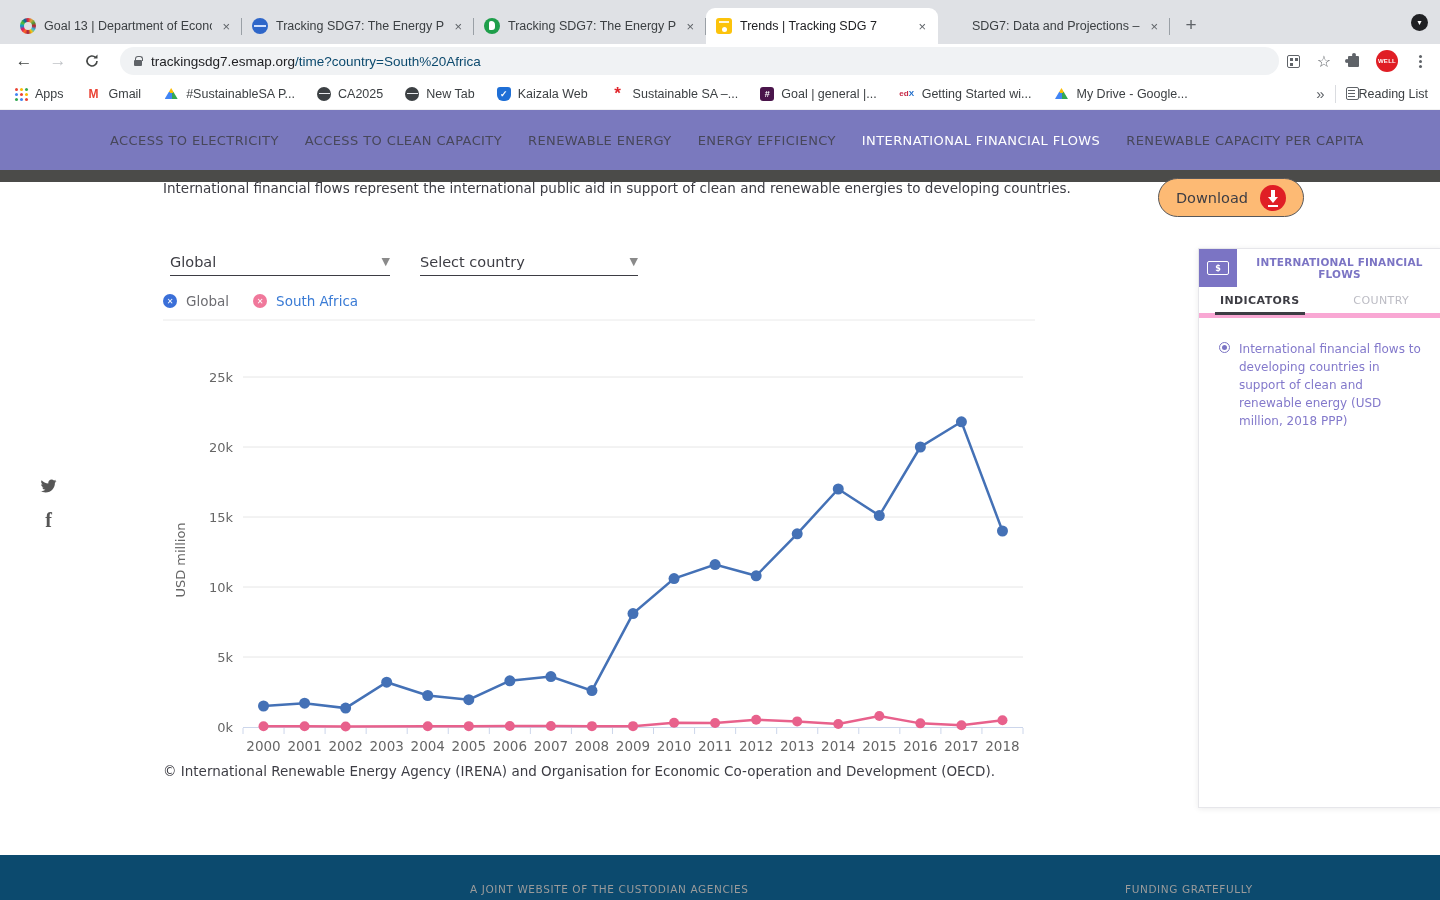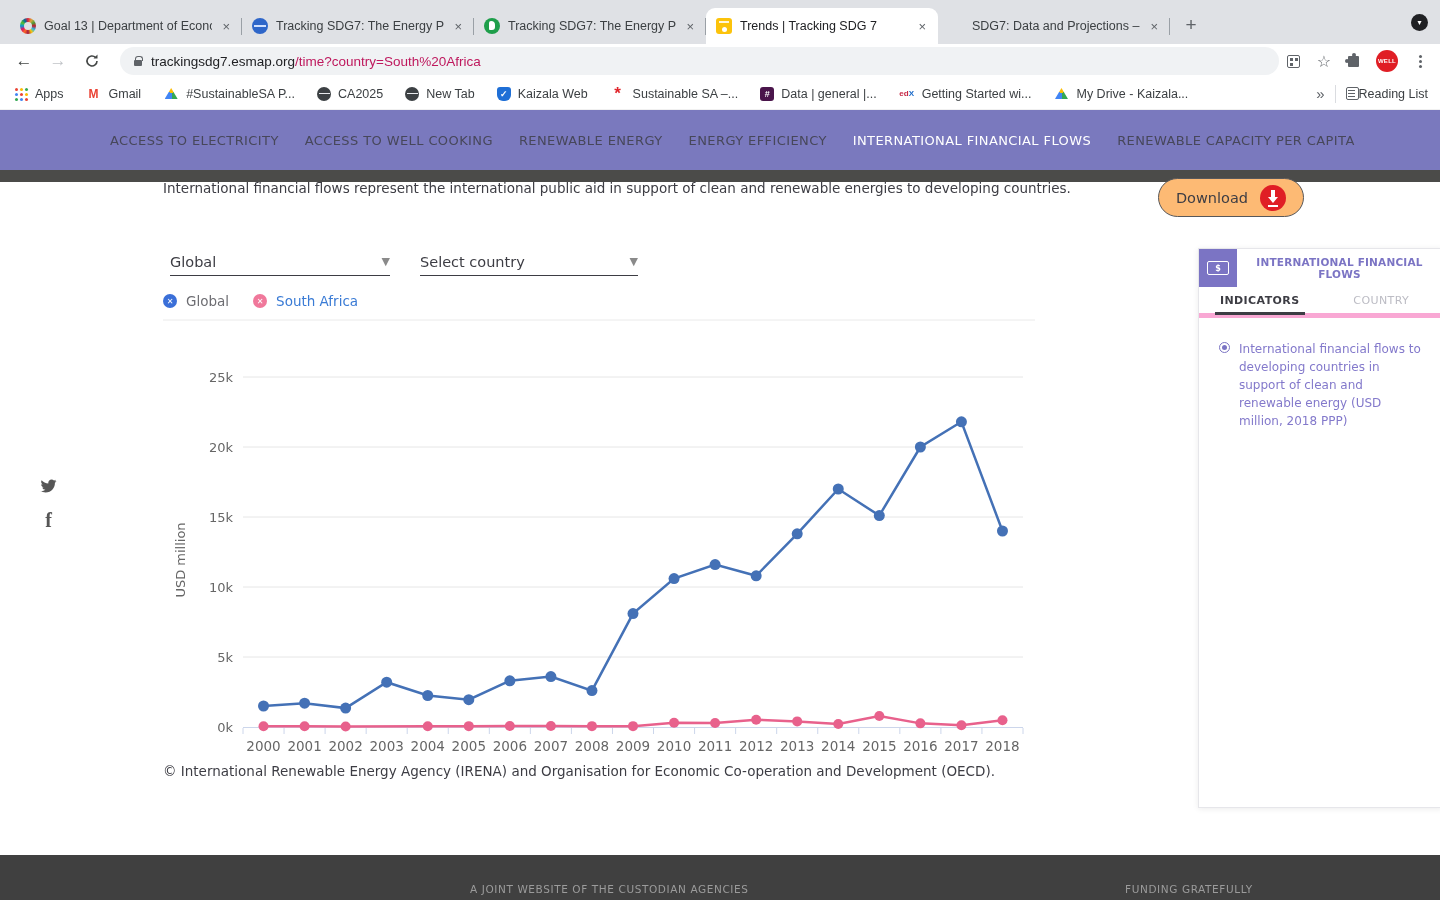--- a/index.html
+++ b/index.html
@@ -41,21 +41,21 @@
   .nav-btn { width:28px; height:28px; display:flex; align-items:center; justify-content:center;
              font-size:17px; color:#444746; margin-right:6px; cursor:pointer; }
   .nav-btn.disabled { color:#c0c3c7; }
   .omnibox { flex:1; height:28px; background:#f0f2f4; border-radius:14px; display:flex; align-items:center;
              padding:0 14px; margin:0 8px; }
   .lock { width:8px; height:6px; background:#5f6368; border-radius:1px; position:relative; margin-right:9px; margin-top:3px; }
   .lock::before { content:""; position:absolute; top:-4px; left:1px; width:6px; height:4px;
                   border:1.5px solid #5f6368; border-bottom:none; border-radius:3px 3px 0 0; }
   .url { font-size:13.5px; }
   .url .host { color:#202124; }
-  .url .path { color:#be185d; }
+  .url .path { color:#0c4a6e; }
   .tb-icons { display:flex; align-items:center; gap:17px; padding-right:4px; }
   .install-ic { width:13px; height:13px; border:1.5px solid #5f6368; border-radius:2px; position:relative; }
   .install-ic::after { content:""; position:absolute; left:2px; top:2px; width:3px; height:3px;
                        background:#5f6368; box-shadow:5px 0 #5f6368, 0 5px #5f6368; }
   .star-ic { font-size:16px; color:#5f6368; }
   .puzzle-ic { width:11px; height:11px; background:#5f6368; border-radius:1px; position:relative; }
   .puzzle-ic::before { content:""; position:absolute; top:-3px; left:3.5px; width:4px; height:4px; background:#5f6368; border-radius:50%; }
   .puzzle-ic::after { content:""; position:absolute; left:-3px; top:3.5px; width:4px; height:4px; background:#5f6368; border-radius:50%; }
   .avatar { width:22px; height:22px; background:#e01e25; border-radius:50%; color:#fff; font-size:6px;
             font-weight:bold; display:flex; align-items:center; justify-content:center; letter-spacing:.3px; }
@@ -150,21 +150,21 @@
                letter-spacing:.4px; cursor:pointer; }
   .panel-tab.active { color:#3d3d44; font-weight:bold; position:relative; }
   .panel-tab.active::after { content:""; position:absolute; left:16px; right:16px; bottom:-2px; height:3px; background:#3d3d44; }
   .panel-tab.inactive { color:#bcbcc4; }
   .panel-body { padding:22px 14px 0 20px; display:flex; gap:9px;justify-content:space-between; }
   .radio { width:11px; height:11px; border:1.5px solid #7b74c4; border-radius:50%; position:relative; flex:0 0 11px; margin-top:2px; cursor:pointer; }
   .radio::after { content:""; position:absolute; inset:2px; background:#7b74c4; border-radius:50%; }
   .indicator-text { font-size:12px; line-height:1.5; color:#8379cb; }
 
   
-  .footer { position:absolute; top:855px; left:0; width:1440px; height:45px; background:#404040;
+  .footer { position:absolute; top:855px; left:0; width:1440px; height:45px; background:#0c4a6e;
             font-family:"DejaVu Sans", sans-serif; }
   .footer-left { position:absolute; left:470px; top:28px; font-size:10.5px; letter-spacing:.6px; color:#9b9b9b; }
   .footer-right { position:absolute; left:1125px; top:28px; font-size:10.5px; letter-spacing:.6px; color:#9b9b9b; }
 </style>
 </head>
 <body>
 
 <div class="screen">
 
   <div class="tab-strip">
@@ -246,42 +246,42 @@
         <span class="bm">
           <span class="bm-ic bmi-kaizala">✓</span>
           <span class="bm-label">Kaizala Web</span>
         </span>
         <span class="bm">
           <span class="bm-ic bmi-huawei">*</span>
           <span class="bm-label">Sustainable SA –...</span>
         </span>
         <span class="bm">
           <span class="bm-ic bmi-slack">#</span>
-          <span class="bm-label">Data | general |...</span>
+          <span class="bm-label">Goal | general |...</span>
         </span>
         <span class="bm">
           <span class="bm-ic bmi-edx"></span>
           <span class="bm-label">Getting Started wi...</span>
         </span>
         <span class="bm">
           <span class="bm-ic bmi-drive"></span>
-          <span class="bm-label">My Drive - Kaizala...</span>
+          <span class="bm-label">My Drive - Google...</span>
         </span>
       </span>
     <span class="bm-overflow">»</span>
     <span class="bm-divider"></span>
     <span class="reading-list">
       <span class="rl-ic"></span>
       <span class="bm-label">Reading List</span>
     </span>
   </div>
 
   <div class="site-nav">
       <span class="nav-item">ACCESS TO ELECTRICITY</span>
-      <span class="nav-item">ACCESS TO WELL COOKING</span>
+      <span class="nav-item">ACCESS TO CLEAN CAPACITY</span>
       <span class="nav-item">RENEWABLE ENERGY</span>
       <span class="nav-item">ENERGY EFFICIENCY</span>
       <span class="nav-item active">INTERNATIONAL FINANCIAL FLOWS</span>
       <span class="nav-item">RENEWABLE CAPACITY PER CAPITA</span>
     </div>
   <div class="dark-strip"></div>
   <div class="strip-caret"></div>
 
   <div class="content">
     <div class="description">International financial flows represent the international public aid in support of clean and renewable energies to developing countries.</div>

